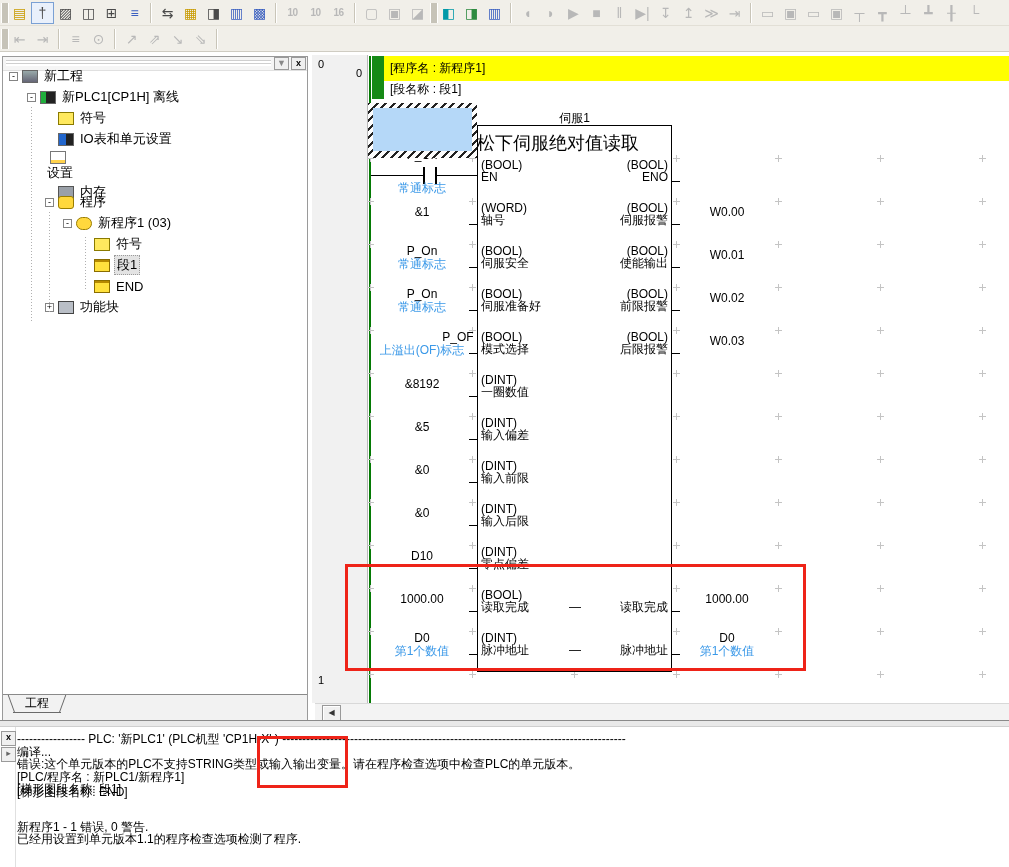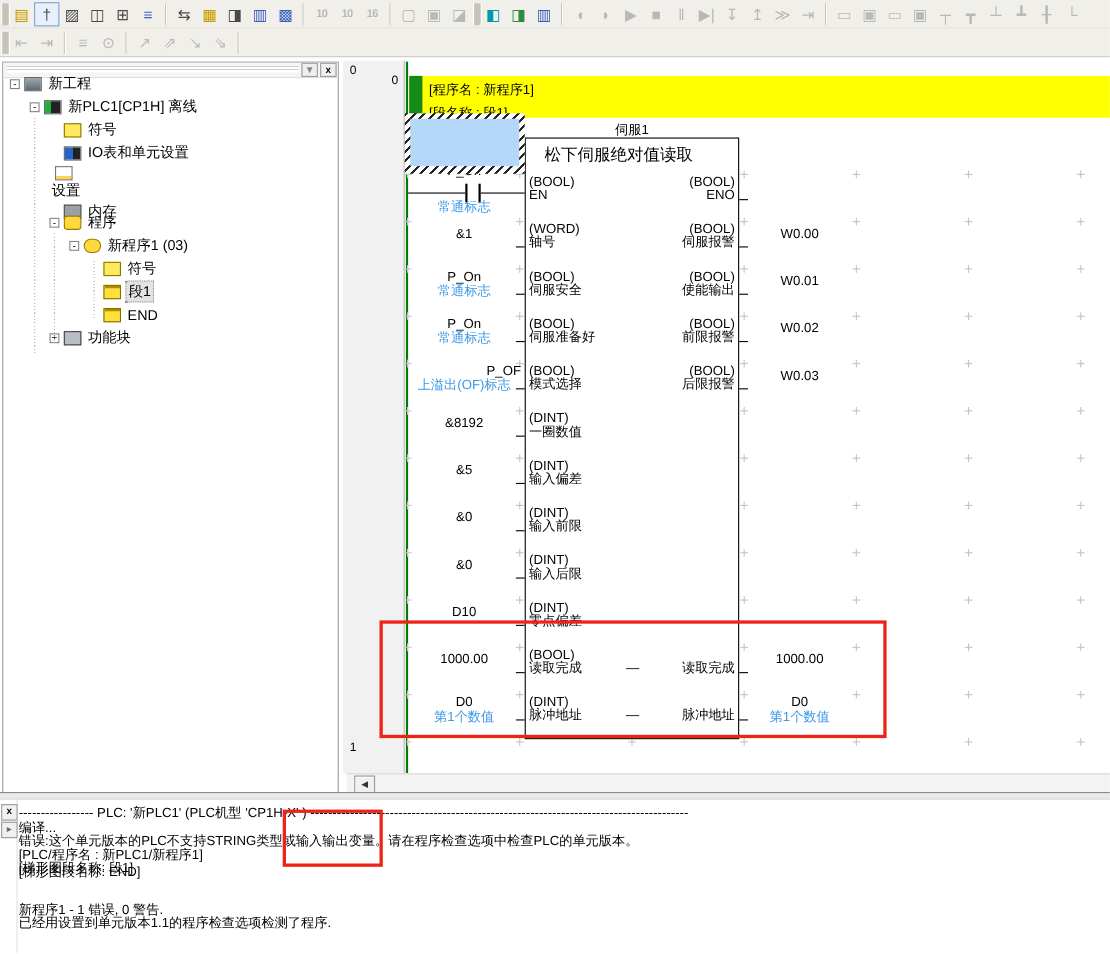--- a/index.html
+++ b/index.html
@@ -47,30 +47,30 @@
   .proj-tabbar{position:absolute;left:0;right:0;bottom:0;height:26px;background:#f2f2f2;border-top:1px solid #8a8a8a;}
   .proj-tab{position:absolute;left:10px;top:0px;width:48px;height:17px;background:#f2f2f2;text-align:center;
       font-size:12px;line-height:17px;border-bottom:1px solid #6a6a6a;}
   .proj-tab:before,.proj-tab:after{content:"";position:absolute;top:0;width:1px;height:18px;background:#6a6a6a;}
   .proj-tab:before{left:-2px;transform:skewX(20deg);} .proj-tab:after{right:-2px;transform:skewX(-20deg);}
   
   .lmargin{position:absolute;left:312px;top:55px;width:56px;height:648px;background:#f1f1f1;
       border-right:1px solid #b8b8b8;box-sizing:border-box;}
   .rungnum{position:absolute;font-size:11px;color:#000;}
   .bus{position:absolute;left:369px;top:56px;width:2px;height:647px;background:#047a04;}
-  .banner{position:absolute;left:372px;top:69px;width:637px;height:38px;background:#ffff00;}
+  .banner{position:absolute;left:372px;top:56px;width:637px;height:25px;background:#ffff00;}
   .banner .gbar{position:absolute;left:0;top:0;width:12px;height:43px;background:#168a16;}
   .banner .bl{position:absolute;left:18px;font-size:12px;color:#000;}
   .hatchcell{position:absolute;left:368px;top:103px;width:109px;height:55px;
       background:repeating-linear-gradient(135deg,#222 0 2px,#fdfdfd 2px 6px);}
   .hatchcell .fill{position:absolute;left:5px;top:5px;right:5px;bottom:7px;background:#b5d8f8;}
   .fb{position:absolute;left:477px;top:125px;width:195px;height:547px;border:1px solid #000;
       background:#fff;box-sizing:border-box;z-index:2;}
   .fbtitle{position:absolute;left:477px;top:110px;width:195px;text-align:center;font-size:12px;z-index:3;}
-  .fbsub{position:absolute;left:477px;top:131px;width:171px;text-align:center;font-size:15px;z-index:3;}
+  .fbsub{position:absolute;left:477px;top:131px;width:171px;text-align:left;font-size:18px;z-index:3;}
   .lad{position:absolute;font-size:12px;line-height:13px;white-space:nowrap;z-index:3;}
   .lad.blue{color:#3b99e8;}
   .lad.ctr{text-align:center;}
   .lad.rgt{text-align:right;}
   .wire{position:absolute;height:1px;background:#000;z-index:3;}
   .vbar{position:absolute;width:2px;background:#000;z-index:3;}
   .stub{position:absolute;width:8px;height:1px;background:#000;z-index:3;}
   .plus{position:absolute;width:7px;height:7px;z-index:1;}
   .plus:before{content:"";position:absolute;left:3px;top:0;width:1px;height:7px;background:#c4c4c4;}
   .plus:after{content:"";position:absolute;left:0;top:3px;width:7px;height:1px;background:#c4c4c4;}
@@ -221,20 +221,23 @@
         </div>
         <div class="tree-row" style="left: 42px; top: 241px;">
           <span class="exp">+</span>
           <span class="ticon ti-fb"></span>
           <span class="tree-label">功能块</span>
         </div>
       </div>
     <div class="tree-dots" style="left:28px;top:50px;height:215px;"></div>
     <div class="tree-dots" style="left:46px;top:155px;height:100px;"></div>
     <div class="tree-dots" style="left:82px;top:180px;height:52px;"></div>
+    <div class="proj-tabbar">
+      <div class="proj-tab">工程</div>
+    </div>
   </div>
 
   <div class="lmargin"></div>
   <div class="rungnum" style="left:318px;top:58px;">0</div>
   <div class="rungnum" style="left:334px;top:67px;width:28px;text-align:right;">0</div>
   <div class="rungnum" style="left:318px;top:674px;">1</div>
 
   <div id="gridmarks">
       <span class="plus" style="left: 367px; top: 155px;"></span>
       <span class="plus" style="left: 469px; top: 155px;"></span>

